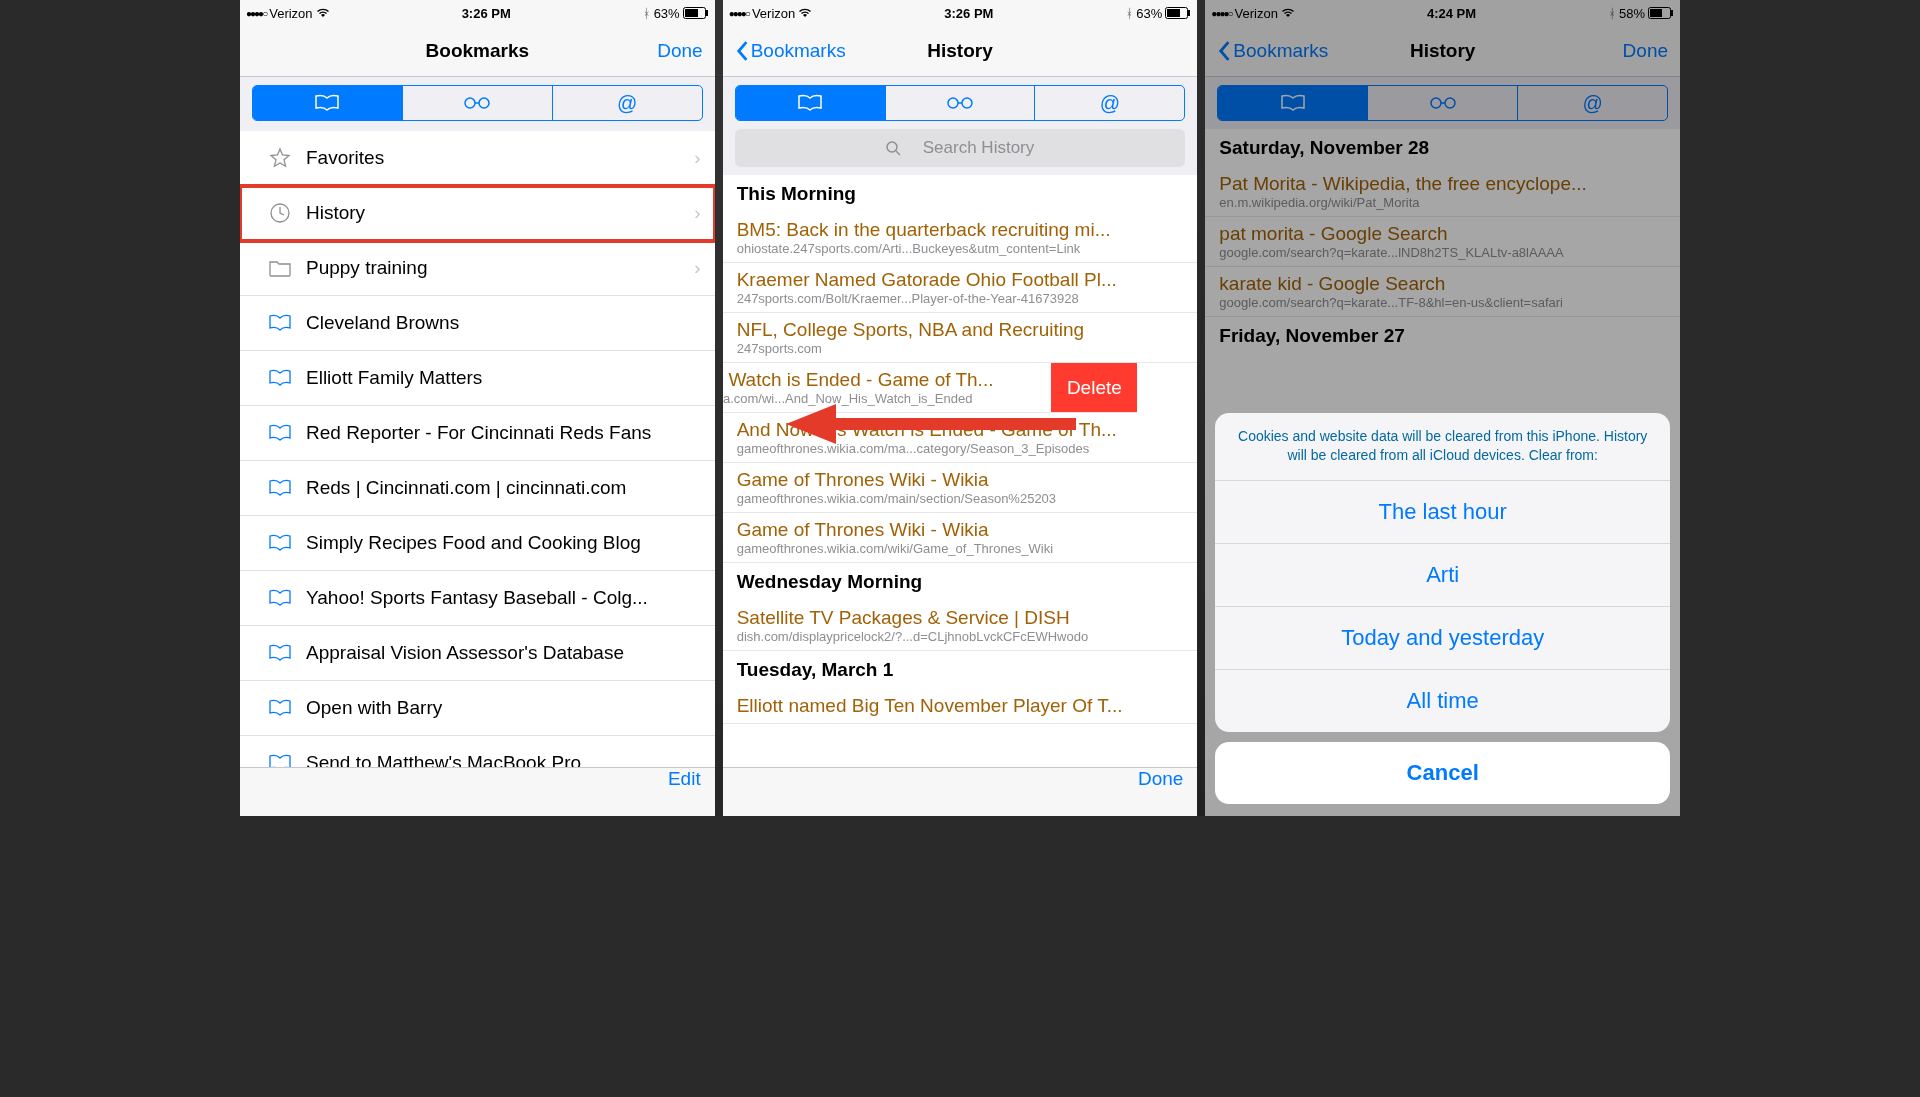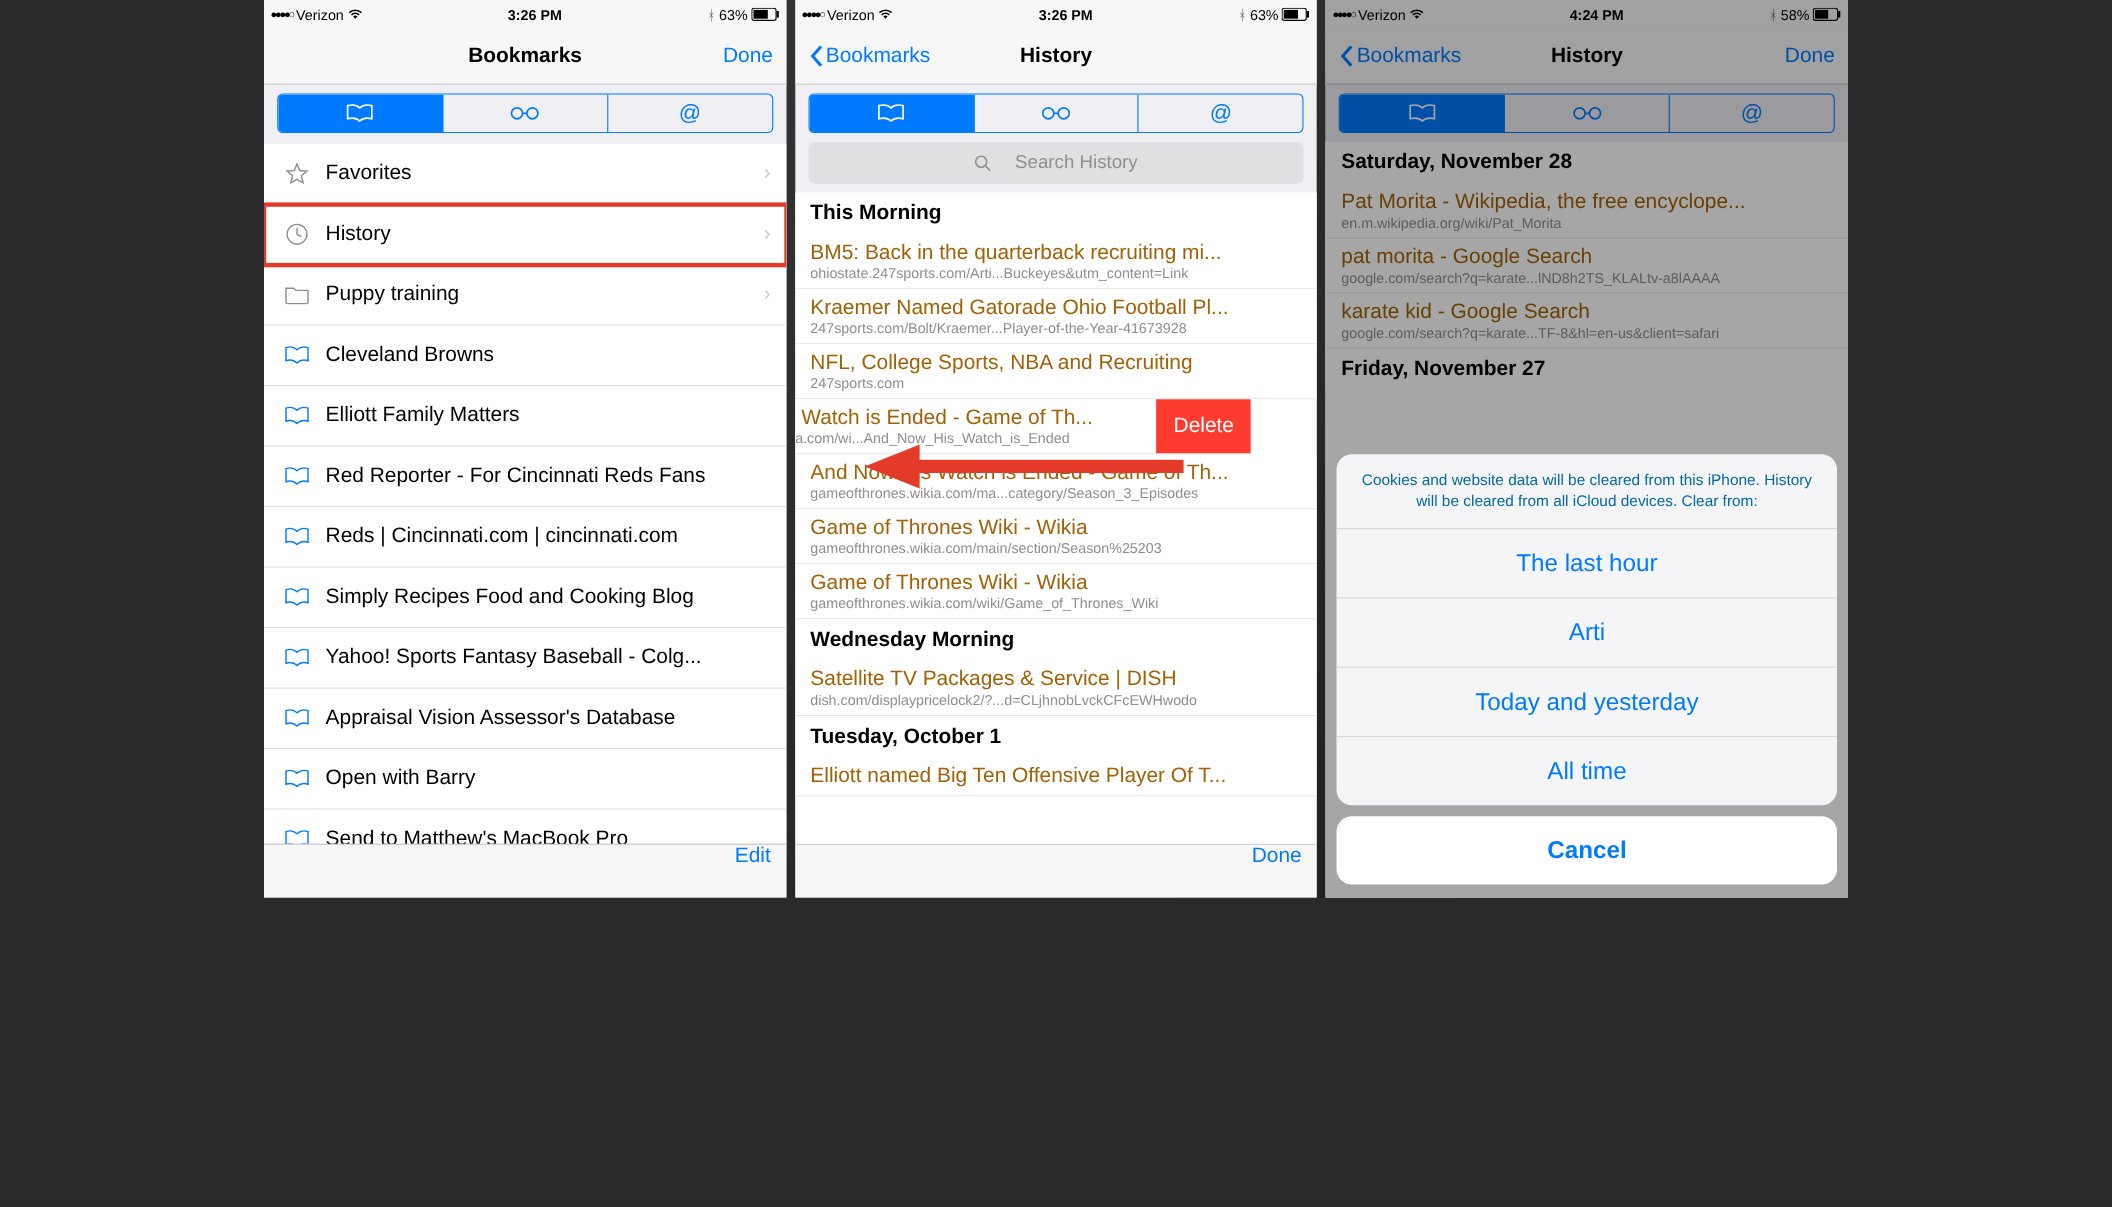--- a/index.html
+++ b/index.html
@@ -13,21 +13,21 @@
 .navbar{height:50px;background:#f7f7f8;border-bottom:1px solid #c8c7cc;display:flex;align-items:center;justify-content:space-between;padding:0 12px;position:relative;}
 .nav-back{color:#007aff;font-size:19px;display:flex;align-items:center;gap:2px;}
 .nav-back svg{width:14px;height:22px;}
 .nav-title{position:absolute;left:0;right:0;text-align:center;font-size:19px;font-weight:600;pointer-events:none;}
 .nav-done{color:#007aff;font-size:19px;}
 .segctrl{display:flex;margin:8px 12px 0;border:1px solid #007aff;border-radius:5px;overflow:hidden;height:34px;}
 .segctrl .seg{flex:1;display:flex;align-items:center;justify-content:center;color:#007aff;border-right:1px solid #007aff;}
 .segctrl .seg:last-child{border-right:none;}
 .segctrl .seg.active{background:#007aff;color:#fff;}
 .list{flex:1;overflow:hidden;background:#fff;margin-top:10px;}
-.row{display:flex;align-items:center;height:54px;padding:0 14px;border-bottom:1px solid #e0e0e3;font-size:19px;color:#000;position:relative;}
+.row{display:flex;align-items:center;height:54px;padding:0 24px;border-bottom:1px solid #e0e0e3;font-size:19px;color:#000;position:relative;}
 .row .icon{width:32px;display:flex;align-items:center;justify-content:center;color:#7d7d82;margin-right:10px;}
 .row .icon.blue{color:#007aff;}
 .row .chev{position:absolute;right:14px;color:#c7c7cc;}
 .row.highlight{outline:4px solid #e43a2a;outline-offset:-2px;}
 .toolbar{height:48px;background:#f7f7f8;border-top:1px solid #c8c7cc;display:flex;justify-content:flex-end;padding:0 14px;}
 .toolbar span{color:#007aff;font-size:19px;}
 .searchbox{margin:8px 12px 0;height:38px;background:#e0e0e3;border-radius:6px;display:flex;align-items:center;justify-content:center;color:#8e8e93;font-size:17px;gap:22px;}
 .section-hdr{padding:8px 14px;font-size:19px;font-weight:700;color:#000;background:#fff;}
 .hist-row{padding:6px 14px;border-bottom:1px solid #e6e6e9;background:#fff;}
 .hist-title{font-size:19px;color:#a16207;white-space:nowrap;overflow:hidden;text-overflow:ellipsis;}
@@ -282,23 +282,23 @@
         </div>
         <div class="hist-row">
           <div class="hist-title">Game of Thrones Wiki - Wikia</div>
           <div class="hist-url">gameofthrones.wikia.com/wiki/Game_of_Thrones_Wiki</div>
         </div>
         <div class="section-hdr">Wednesday Morning</div>
         <div class="hist-row">
           <div class="hist-title">Satellite TV Packages &amp; Service | DISH</div>
           <div class="hist-url">dish.com/displaypricelock2/?...d=CLjhnobLvckCFcEWHwodo</div>
         </div>
-        <div class="section-hdr">Tuesday, October 1</div>
-        <div class="hist-row">
-          <div class="hist-title">Elliott named Big Ten Offensive Player Of T...</div>
+        <div class="section-hdr">Tuesday, March 1</div>
+        <div class="hist-row">
+          <div class="hist-title">Elliott named Big Ten November Player Of T...</div>
         </div>
       </div>
   <div class="toolbar">
         <span>Done</span>
       </div>
 </div>
 
 <div class="phone dimmed">
   <div class="statusbar">
     <div class="sb-left">

